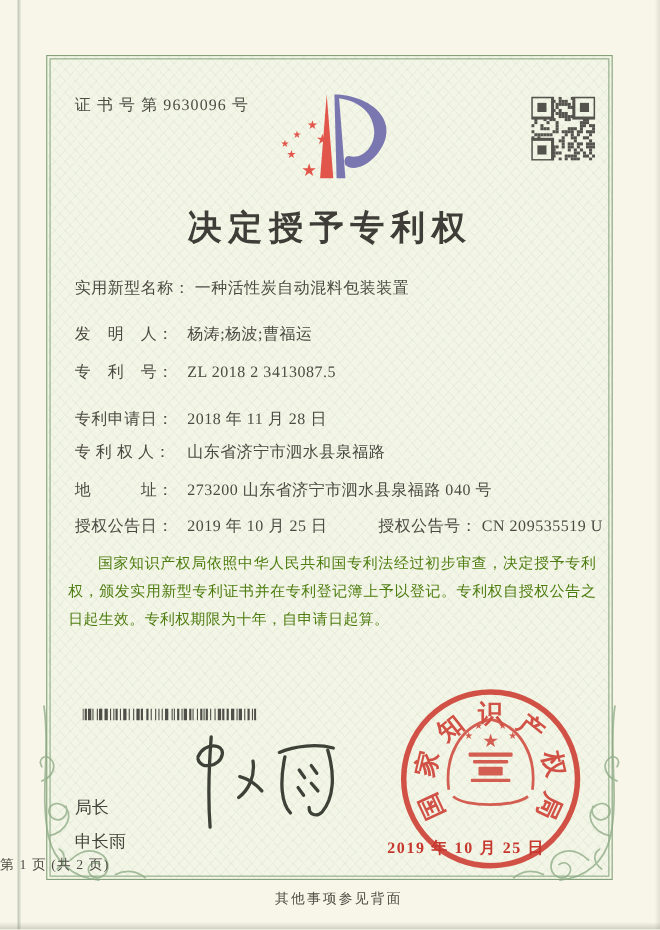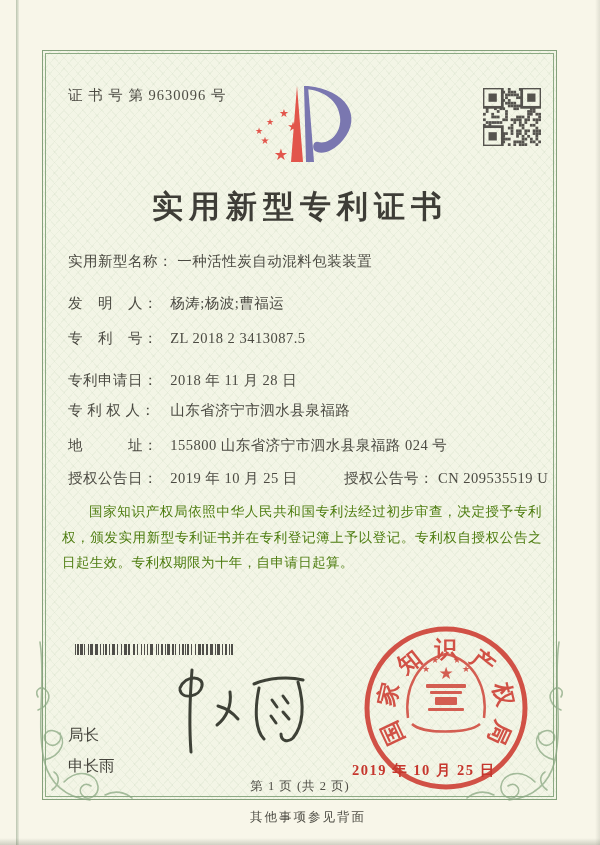--- a/index.html
+++ b/index.html
@@ -49,21 +49,21 @@
   .paragraphs p{margin:0;text-indent:2em;}
 
   .barcode{position:absolute;left:75px;top:644px;width:158px;height:11px;}
 
   .signer{position:absolute;left:68px;top:690px;font-size:15.5px;line-height:2.0;color:#45443c;margin-top:29px;}
   .signature{position:absolute;left:150px;top:664px;width:170px;height:92px;}
 
   .seal{position:absolute;left:360px;top:622px;width:172px;height:172px;opacity:.92;}
   .seal-date{position:absolute;left:352px;top:761px;font-size:14.5px;letter-spacing:1.5px;color:#c6372e;font-weight:bold;}
 
-  .page-info{position:absolute;left:0;right:0;top:778px;text-align:center;font-size:12.5px;letter-spacing:1px;color:#4d4c44;}
+  .page-info{position:absolute;left:0;right:0;top:778px;text-align:left;font-size:12.5px;letter-spacing:1px;color:#4d4c44;}
   .back-note{position:absolute;left:16px;right:0;top:809px;text-align:center;font-size:12.5px;letter-spacing:2px;color:#4d4c44;}
 
   .corner{position:absolute;width:115px;height:165px;pointer-events:none;}
   .corner-left{left:30px;bottom:40px;}
   .corner-right{right:31px;bottom:40px;transform:scaleX(-1);}
 </style>
 </head>
 <body>
 
 <div class="scan-edge-left"></div>
@@ -248,21 +248,21 @@
     <g>
       <rect x="38.666666666666664" y="0" width="19.333333333333332" height="19.333333333333332" fill="none" stroke="#55534e" stroke-width="2.761904761904762"></rect>
       <rect x="44.19047619047619" y="5.523809523809524" width="8.285714285714285" height="8.285714285714285" fill="#55534e"></rect>
     </g>
     <g>
       <rect x="0" y="38.666666666666664" width="19.333333333333332" height="19.333333333333332" fill="none" stroke="#55534e" stroke-width="2.761904761904762"></rect>
       <rect x="5.523809523809524" y="44.19047619047619" width="8.285714285714285" height="8.285714285714285" fill="#55534e"></rect>
     </g>
   </svg>
 
-<div class="title">实用新型专利证书</div>
+<div class="title">决定授予专利权</div>
 
 <div class="field-row" style="top:252px">
   <span class="field-label">实用新型名称：</span>
   <span class="field-value">一种活性炭自动混料包装装置</span>
 </div>
 <div class="field-row" style="top:294px">
   <span class="field-label">发　明　人：</span>
   <span class="field-value">杨涛;杨波;曹福运</span>
 </div>
 <div class="field-row" style="top:329px">
@@ -272,21 +272,21 @@
 <div class="field-row" style="top:371px">
   <span class="field-label">专利申请日：</span>
   <span class="field-value">2018 年 11 月 28 日</span>
 </div>
 <div class="field-row" style="top:401px">
   <span class="field-label">专 利 权 人：</span>
   <span class="field-value">山东省济宁市泗水县泉福路</span>
 </div>
 <div class="field-row" style="top:436px">
   <span class="field-label">地　　　址：</span>
-  <span class="field-value">155800 山东省济宁市泗水县泉福路 024 号</span>
+  <span class="field-value">273200 山东省济宁市泗水县泉福路 040 号</span>
 </div>
 <div class="field-row" style="top:469px">
   <span class="field-label">授权公告日：</span>
   <span class="field-value">2019 年 10 月 25 日</span>
   <span class="grant-pair2">
     <span>授权公告号：</span>
     <span>CN 209535519 U</span>
   </span>
 </div>
 

